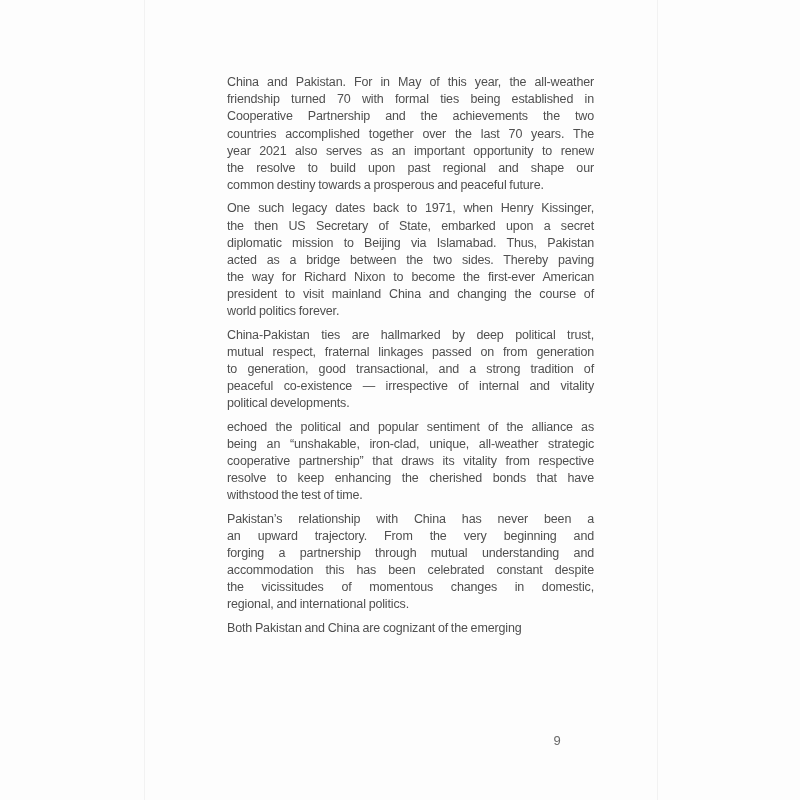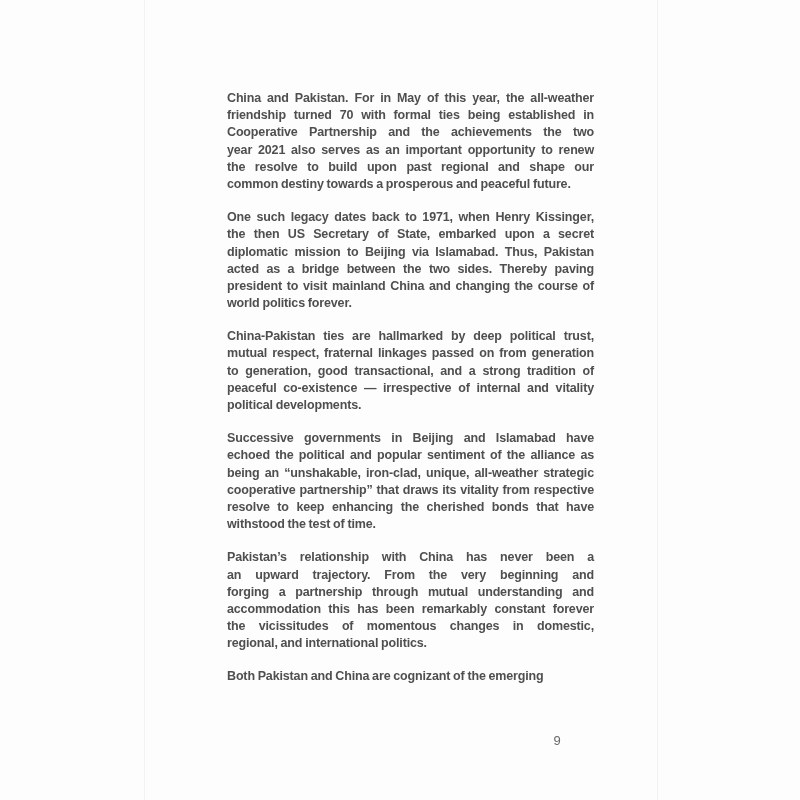--- a/index.html
+++ b/index.html
@@ -27,22 +27,21 @@
     position: absolute;
     left: 227px;
     top: 74px;
     width: 367px;
     color: #4f4f4f;
     font-size: 12.5px;
     letter-spacing: -0.15px;
     word-spacing: -0.5px;
   }
   .paragraph {
-    margin: 16px 0 6px 0;
-    font-weight: bold;
+    margin: 0 0 6px 0;
   }
   .text-line {
     height: 17.2px;
     line-height: 17.2px;
     text-align: justify;
     text-align-last: justify;
     white-space: nowrap;
     overflow: visible;
   }
   .text-line.para-last {
@@ -64,52 +63,53 @@
 <body style="background: rgb(253, 253, 253);">
 
 <div class="scan-edge edge-left" style="background: rgb(242, 242, 242);"></div>
 <div class="scan-edge edge-right" style="background: rgb(242, 242, 242);"></div>
 
 <div id="text-block" style="color: rgb(79, 79, 79);">
     <div class="paragraph">
       <div class="text-line">China and Pakistan. For in May of this year, the all-weather</div>
       <div class="text-line">friendship turned 70 with formal ties being established in</div>
       <div class="text-line">Cooperative Partnership and the achievements the two</div>
+      <div class="text-line">countries accomplished together over the last 70 years. The</div>
       <div class="text-line">year 2021 also serves as an important opportunity to renew</div>
       <div class="text-line">the resolve to build upon past regional and shape our</div>
       <div class="text-line para-last">common destiny towards a prosperous and peaceful future.</div>
     </div>
     <div class="paragraph">
       <div class="text-line">One such legacy dates back to 1971, when Henry Kissinger,</div>
       <div class="text-line">the then US Secretary of State, embarked upon a secret</div>
       <div class="text-line">diplomatic mission to Beijing via Islamabad. Thus, Pakistan</div>
       <div class="text-line">acted as a bridge between the two sides. Thereby paving</div>
+      <div class="text-line">the way for Richard Nixon to become the first-ever American</div>
       <div class="text-line">president to visit mainland China and changing the course of</div>
       <div class="text-line para-last">world politics forever.</div>
     </div>
     <div class="paragraph">
       <div class="text-line">China-Pakistan ties are hallmarked by deep political trust,</div>
       <div class="text-line">mutual respect, fraternal linkages passed on from generation</div>
       <div class="text-line">to generation, good transactional, and a strong tradition of</div>
       <div class="text-line">peaceful co-existence — irrespective of internal and vitality</div>
       <div class="text-line para-last">political developments.</div>
     </div>
     <div class="paragraph">
-      <div class="text-line">Successive governments in Beijing and Islamabad have</div>
       <div class="text-line">echoed the political and popular sentiment of the alliance as</div>
       <div class="text-line">being an “unshakable, iron-clad, unique, all-weather strategic</div>
       <div class="text-line">cooperative partnership” that draws its vitality from respective</div>
       <div class="text-line">resolve to keep enhancing the cherished bonds that have</div>
       <div class="text-line para-last">withstood the test of time.</div>
     </div>
     <div class="paragraph">
       <div class="text-line">Pakistan’s relationship with China has never been a</div>
       <div class="text-line">an upward trajectory. From the very beginning and</div>
       <div class="text-line">forging a partnership through mutual understanding and</div>
-      <div class="text-line">accommodation this has been remarkably constant forever</div>
+      <div class="text-line">accommodation this has been celebrated constant despite</div>
       <div class="text-line">the vicissitudes of momentous changes in domestic,</div>
       <div class="text-line para-last">regional, and international politics.</div>
     </div>
     <div class="paragraph">
       <div class="text-line para-last">Both Pakistan and China are cognizant of the emerging</div>
     </div>
   </div>
 
 <div id="page-number" style="color: rgb(104, 104, 104);">9</div>
 

